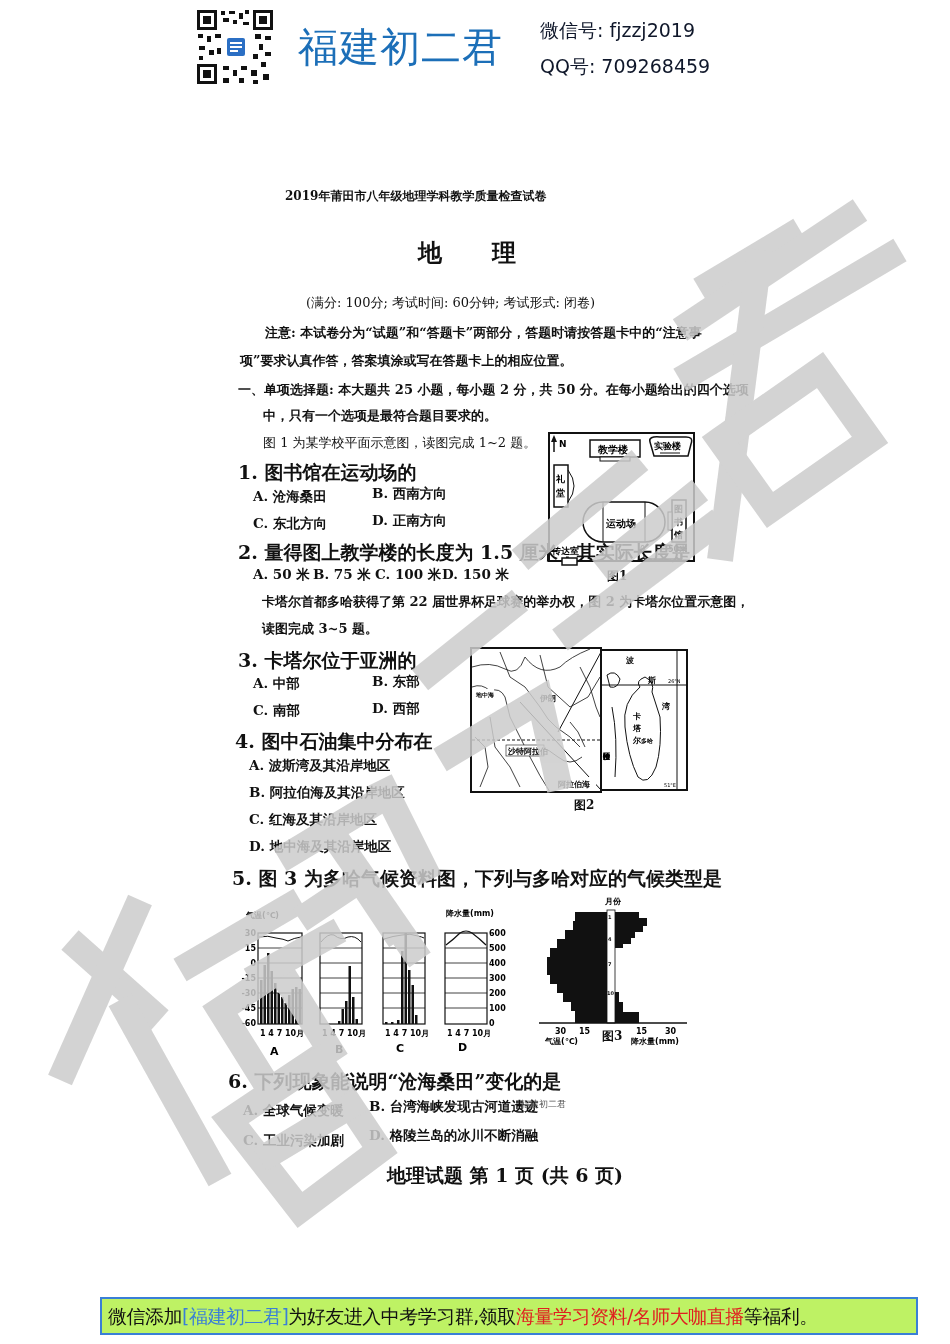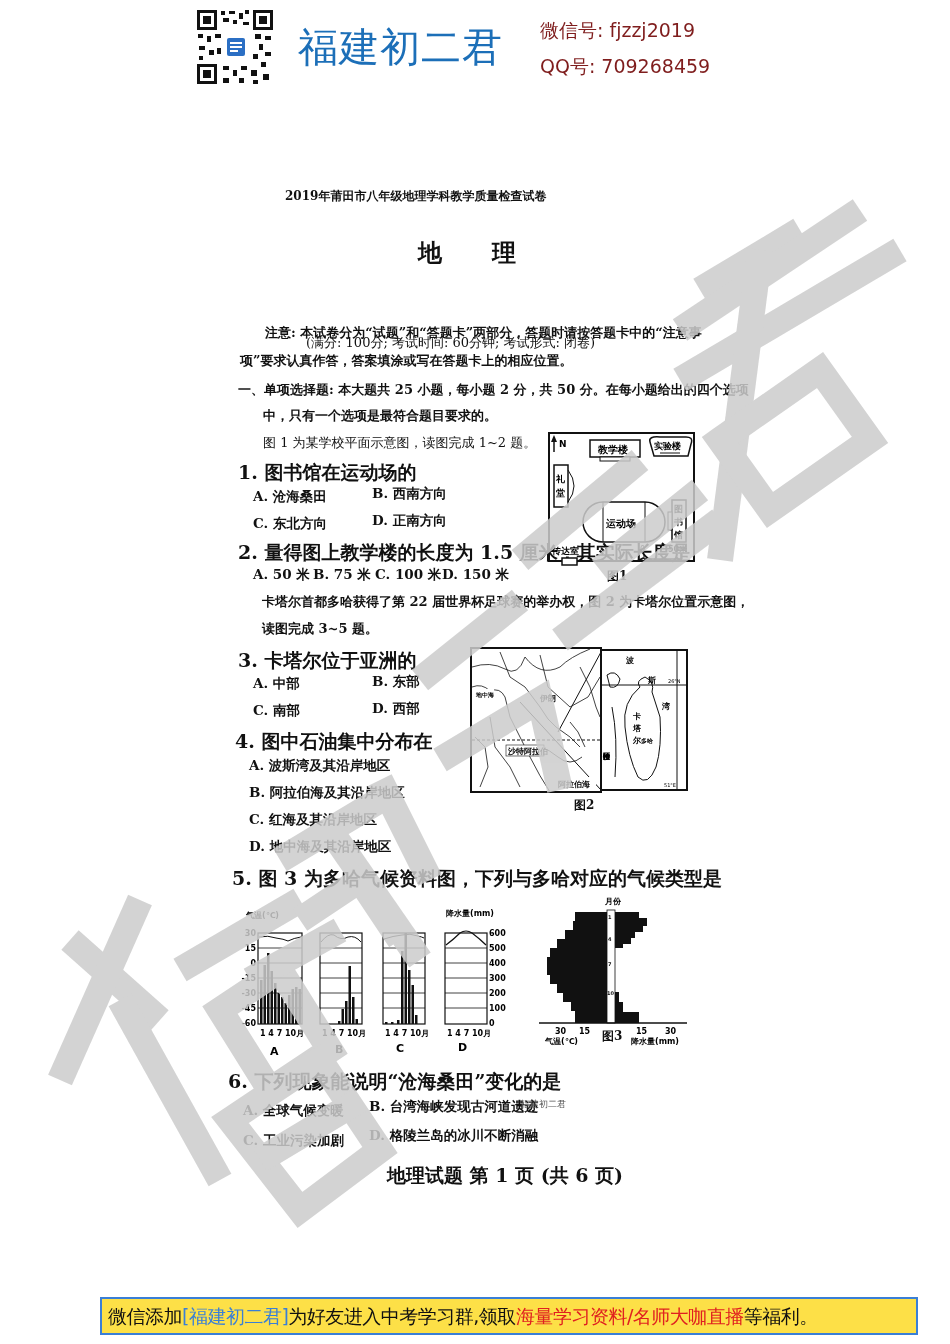--- a/index.html
+++ b/index.html
@@ -4,32 +4,32 @@
 <style>
   html, body { margin:0; padding:0; background:#fff; }
   body { width:950px; height:1344px; position:relative; overflow:hidden;
          font-family:"DejaVu Serif","Liberation Serif",serif; color:#111; }
   .abs { position:absolute; }
   
   .qr { left:195px; top:8px; width:80px; height:78px; background:#fff; }
   .brand { left:298px; top:20px; font-family:"DejaVu Sans","Liberation Sans",sans-serif;
            font-size:40px; color:#1c6fb8; letter-spacing:1px; }
   .contact { left:540px; font-family:"DejaVu Sans","Liberation Sans",sans-serif;
-             font-size:19px; color:#7f1d1d; }
+             font-size:19px; color:#0f172a; }
   
   .t { position:absolute; white-space:nowrap; font-weight:bold; font-size:19px; }
   .title { font-size:12px; }
   .subj { font-size:24px; letter-spacing:50px; }
   .small { font-size:13px; }
   .opt { font-weight:bold; font-size:13.5px; }
   
   .wm { position:absolute; left:0; top:0; width:950px; height:1344px; pointer-events:none; }
   
   .footer { left:100px; top:1297px; width:818px; height:38px; border:2px solid #3a7fd6;
-            box-sizing:border-box; background:#fde047;
+            box-sizing:border-box; background:#bef264;
             font-family:"DejaVu Sans","Liberation Sans",sans-serif; font-size:19px;
             line-height:34px; padding-left:6px; white-space:nowrap; letter-spacing:-0.5px; }
   .blue { color:#3a7fd6; } .red { color:#e02020; } .blk { color:#111; }
   .fig-label { font-weight:bold; font-size:12px; }
   svg text { font-family:"DejaVu Sans","Liberation Sans",sans-serif; }
 </style>
 </head>
 <body>
 
 <div class="abs qr">
@@ -80,21 +80,21 @@
       <rect x="35" y="38" width="12" height="2" fill="#fff"></rect>
       <rect x="35" y="42" width="8" height="2" fill="#fff"></rect>
   </svg>
 </div>
 <div class="abs brand">福建初二君</div>
 <div class="abs contact" style="top:18px;">微信号: fjzzj2019</div>
 <div class="abs contact" style="top:54px;">QQ号: 709268459</div>
 
 <div class="t title" style="left:285px; top:188px;">2019年莆田市八年级地理学科教学质量检查试卷</div>
 <div class="t subj" style="left:418px; top:237px;">地理</div>
-<div class="t small" style="left:306px; top:294px; font-weight:normal;margin-top:40px;">(满分: 100分; 考试时间: 60分钟; 考试形式: 闭卷)</div>
+<div class="t small" style="left:306px; top:294px; font-weight:normal;">(满分: 100分; 考试时间: 60分钟; 考试形式: 闭卷)</div>
 
 <div class="t small" style="left:265px; top:324px;">注意: 本试卷分为“试题”和“答题卡”两部分，答题时请按答题卡中的“注意事</div>
 <div class="t small" style="left:240px; top:352px;">项”要求认真作答，答案填涂或写在答题卡上的相应位置。</div>
 <div class="t small" style="left:238px; top:381px;">一、单项选择题: 本大题共 25 小题，每小题 2 分，共 50 分。在每小题给出的四个选项</div>
 <div class="t small" style="left:263px; top:407px;">中，只有一个选项是最符合题目要求的。</div>
 <div class="t small" style="left:263px; top:434px; font-weight:normal;">图 1 为某学校平面示意图，读图完成 1~2 题。</div>
 
 <div class="t" style="left:238px; top:460px;">1. 图书馆在运动场的</div>
 <div class="t opt" style="left:253px; top:488px;">A. 沧海桑田</div>
 <div class="t opt" style="left:372px; top:485px;">B. 西南方向</div>

